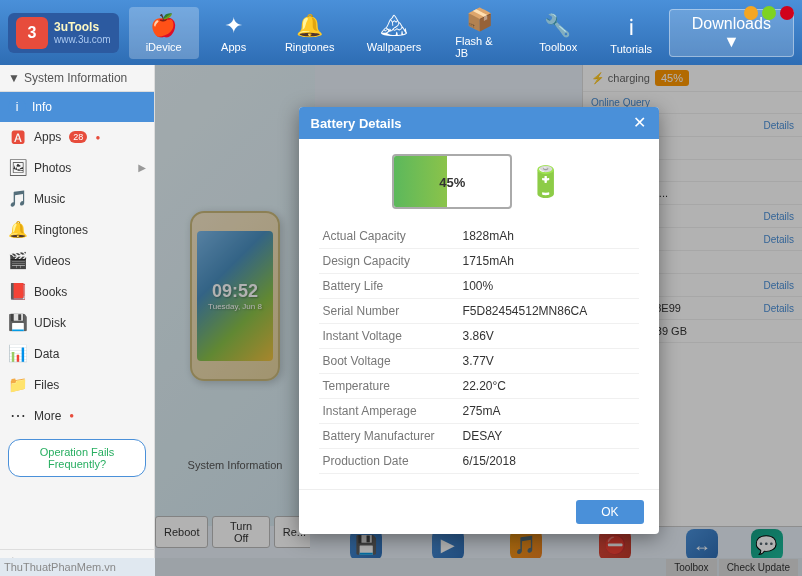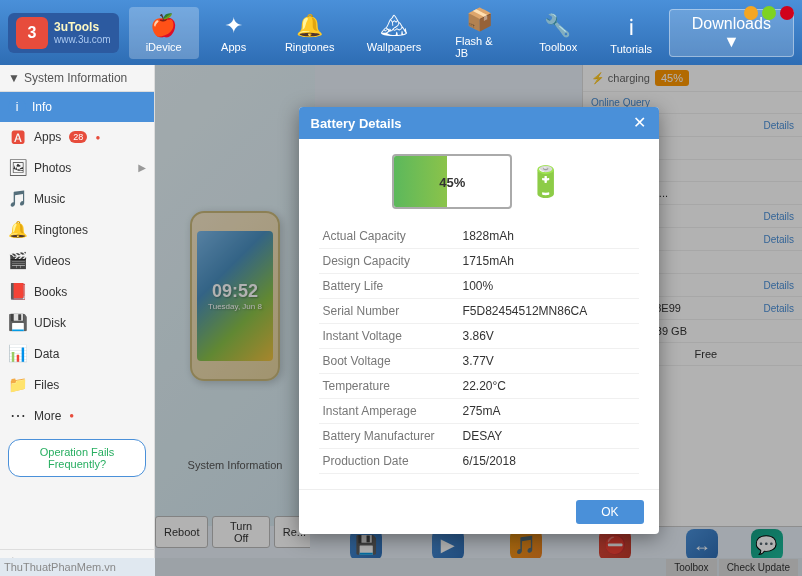--- a/index.html
+++ b/index.html
@@ -376,24 +376,20 @@
       <div class="info-row">
         <span class="value">100%</span>
         <span class="link">Details</span>
       </div>
       <div class="info-row">
         <span class="value">B3386D17228E99</span>
         <span class="link">Details</span>
       </div>
       <div class="info-row">
         <span class="value">0.79 GB / 14.89 GB</span>
-      </div>
-      <div class="info-row">
-        <span class="value">Others</span>
-        <span class="value">Free</span>
       </div>
     </div>
 
     <div id="modal-overlay">
       <div id="modal">
         <div id="modal-header">
           <span>Battery Details</span>
           <button id="modal-close">✕</button>
         </div>
         <div id="modal-body">

